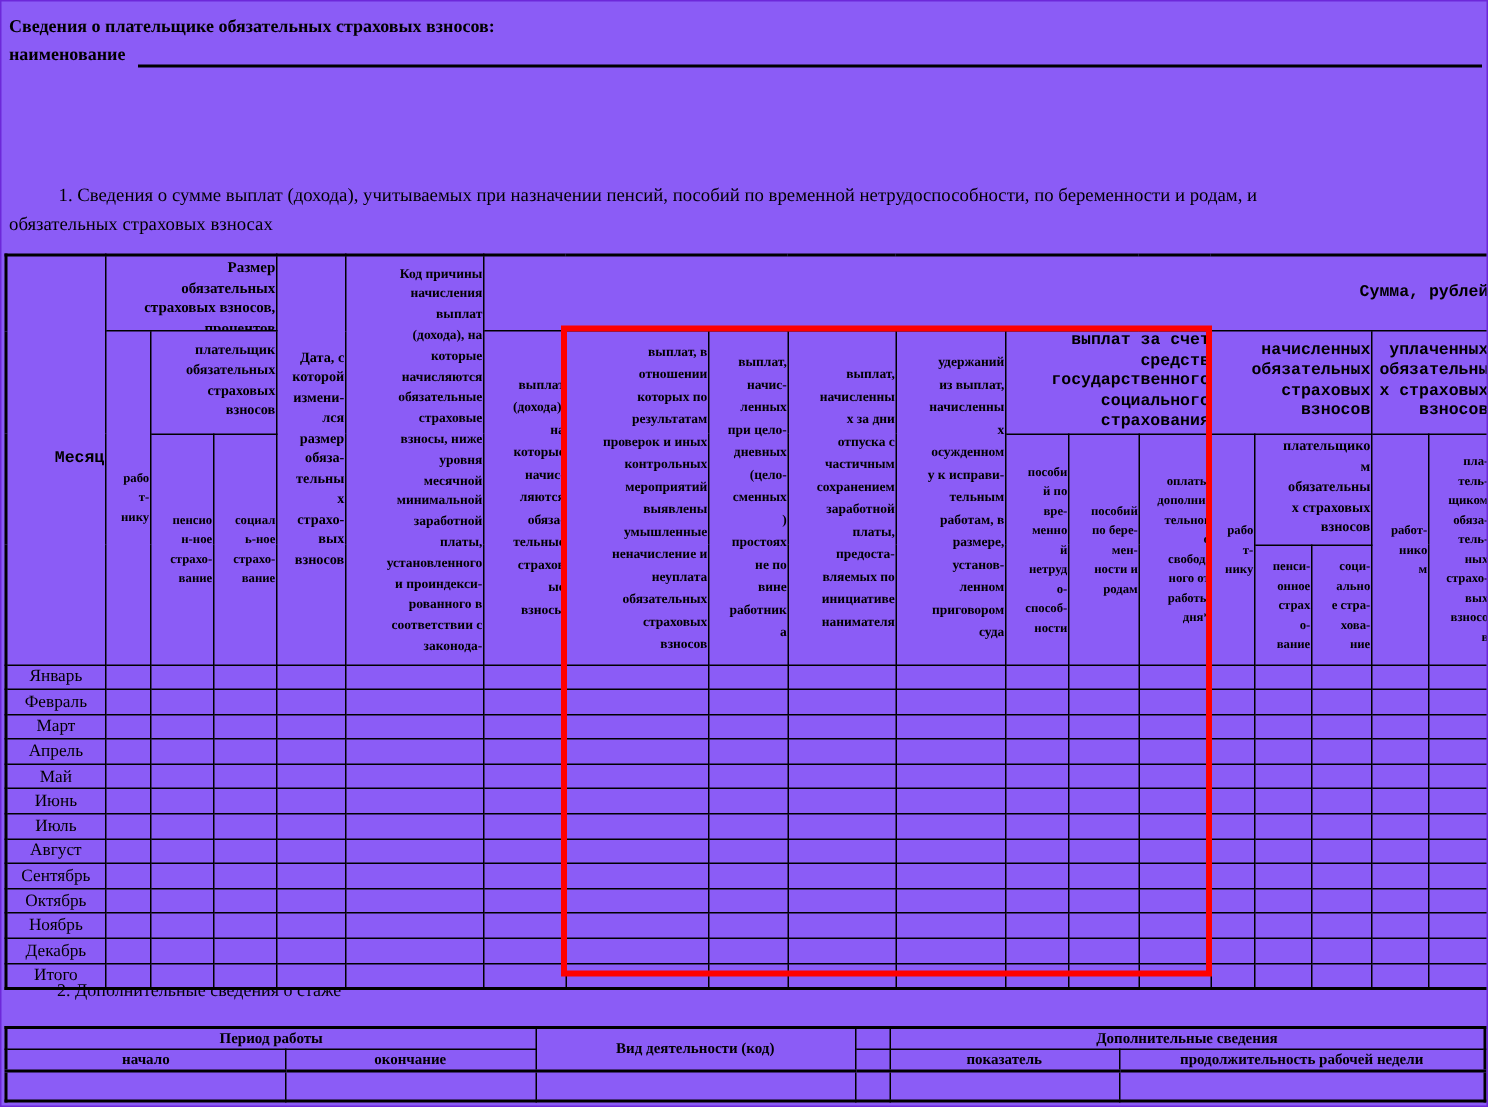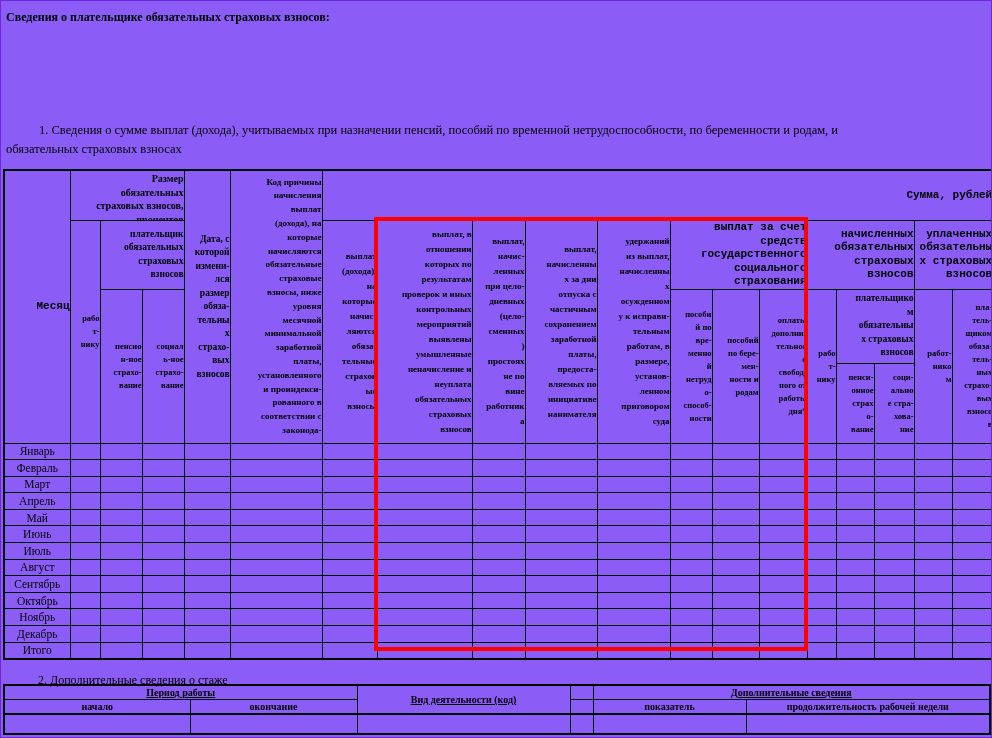--- a/index.html
+++ b/index.html
@@ -9,21 +9,21 @@
     border:1px solid #6d28d9; overflow:hidden; color:#000;
     font-family:"Liberation Serif", serif;
   }
   
   .top-block { position:absolute; left:5px; top:6px; right:3px; font-weight:bold; font-size:12px; }
   .tline { height:19px; display:flex; align-items:flex-end; line-height:17px; }
   .tline .lbl { white-space:nowrap; }
   .fill { flex:1 1 auto; border-bottom:2px solid #000; margin-left:8px; height:15px; }
   
   .s1-title { position:absolute; left:5px; top:120px; width:984px; font-size:12.5px; line-height:19px; white-space:pre-line; text-indent:33px; }
-  .s2-title { position:absolute; left:37px; top:672px; font-size:12px; }
+  .s2-title { position:absolute; left:37px; top:652px; font-size:12px; }
   
   #t1 { position:absolute; left:2px; top:168px; width:988px; border-collapse:collapse; table-layout:fixed; border:2px solid #000; }
   #t1 th, #t1 td { border:1px solid #000; padding:0; overflow:hidden; }
   #t1 th { font-weight:bold; text-align:right; vertical-align:middle; white-space:pre-line; }
   #t1 tr.hr1 { height:50px; } #t1 tr.hr2 { height:60px; }
   #t1 tr.hr3 { height:74px; } #t1 tr.hr4 { height:80px; }
   #t1 tbody tr { height:16.6px; }
   .g  { font-size:11px;  line-height:13.5px;font-family:Liberation Mono, monospace; }
   .g2 { font-size:9.5px; line-height:13.5px; }
   .m  { font-size:9px;   line-height:15px; }
@@ -31,33 +31,37 @@
   .c5 { font-size:9.5px; line-height:13.5px; }
   .c6 { font-size:9px;   line-height:13.8px; }
   th.razmer { vertical-align:top; }
   .clipbox { height:49px; overflow:hidden; padding-top:1px; font-size:10px; line-height:13.5px; white-space:pre-line; }
   .month-cell { font-size:11.5px; font-weight:normal; text-align:center; padding-left:3px; white-space:nowrap; }
   
   .redbox { position:absolute; left:373px; top:216px; width:434px; height:434px; border:4px solid #ff0000; pointer-events:none; z-index:5; }
   
   #t2 { position:absolute; left:2px; top:683px; width:988px; border-collapse:collapse; table-layout:fixed; border:2px solid #000; }
   #t2 th, #t2 td { border:1px solid #000; padding:0 2px; font-size:10px; font-weight:bold; text-align:center; vertical-align:middle; overflow:hidden; }
-  #t2 tr.t2r1 { height:14px;text-decoration:underline; } #t2 tr.t2r2 { height:15px; }
+  #t2 tr.t2r1 { height:14px; } #t2 tr.t2r2 { height:15px; }
   #t2 tbody tr { height:20px; }
   #t2 tbody td { border-top-width:2px; }
 </style>
 </head>
 <body>
 
 <div class="page">
 
   <div class="top-block">
     <div class="tline">
         <span class="lbl">Сведения о плательщике обязательных страховых взносов:</span>
       </div>
+    <div class="tline">
+      <span class="lbl">наименование</span>
+      <span class="fill"></span>
+    </div>
   </div>
 
   <div class="s1-title">1.  Сведения о сумме выплат (дохода), учитываемых при назначении пенсий, пособий по временной нетрудоспособности, по беременности и родам, и
 обязательных страховых взносах</div>
 
   <table id="t1">
     <colgroup>
       <col style="width:66px">
         <col style="width:30px">
         <col style="width:42px">

